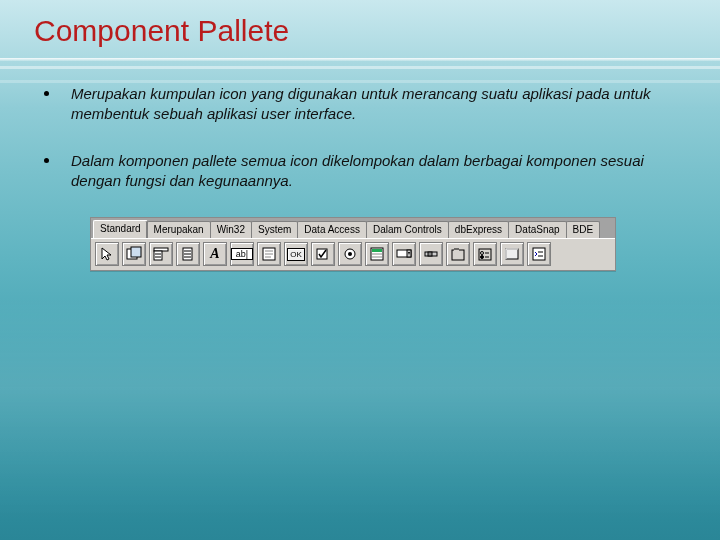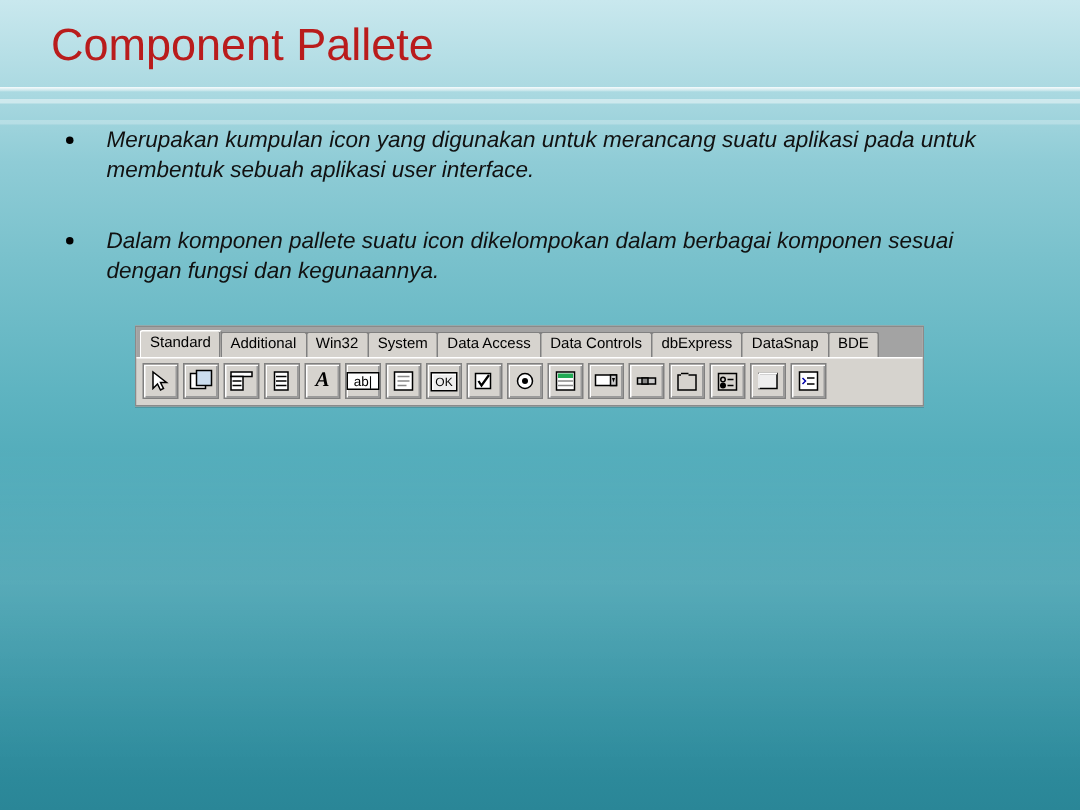--- a/index.html
+++ b/index.html
@@ -127,32 +127,32 @@
 
 <h1 class="title">Component Pallete</h1>
 
 <ul class="bullets">
   <li>
     <span class="dot"></span>
     <span class="txt">Merupakan  kumpulan icon yang digunakan untuk merancang suatu aplikasi pada  untuk membentuk sebuah aplikasi user interface.</span>
   </li>
   <li>
     <span class="dot"></span>
-    <span class="txt">Dalam komponen pallete suatu icon dikelompokan dalam berbagai komponen sesuai dengan fungsi dan kegunaannya.</span>
+    <span class="txt">Dalam komponen pallete semua icon dikelompokan dalam berbagai komponen sesuai dengan fungsi dan kegunaannya.</span>
   </li>
 </ul>
 
 <div class="palette-wrap">
   <div class="tab-row" id="tab-row">
       <div class="tab" data-active="true">Standard</div>
-      <div class="tab">Additional</div>
+      <div class="tab">Merupakan</div>
       <div class="tab">Win32</div>
       <div class="tab">System</div>
       <div class="tab">Data Access</div>
-      <div class="tab">Data Controls</div>
+      <div class="tab">Dalam Controls</div>
       <div class="tab">dbExpress</div>
       <div class="tab">DataSnap</div>
       <div class="tab">BDE</div>
     </div>
   <div class="tool-row" id="tool-row">
       <div class="tool">
         <svg viewBox="0 0 16 16" xmlns="http://www.w3.org/2000/svg">
           <path d="M3 2 L3 13 L6 10 L8 14 L10 13 L8 9 L12 9 Z" fill="#fff" stroke="#000" stroke-width="1"></path>
         </svg>
       </div>

